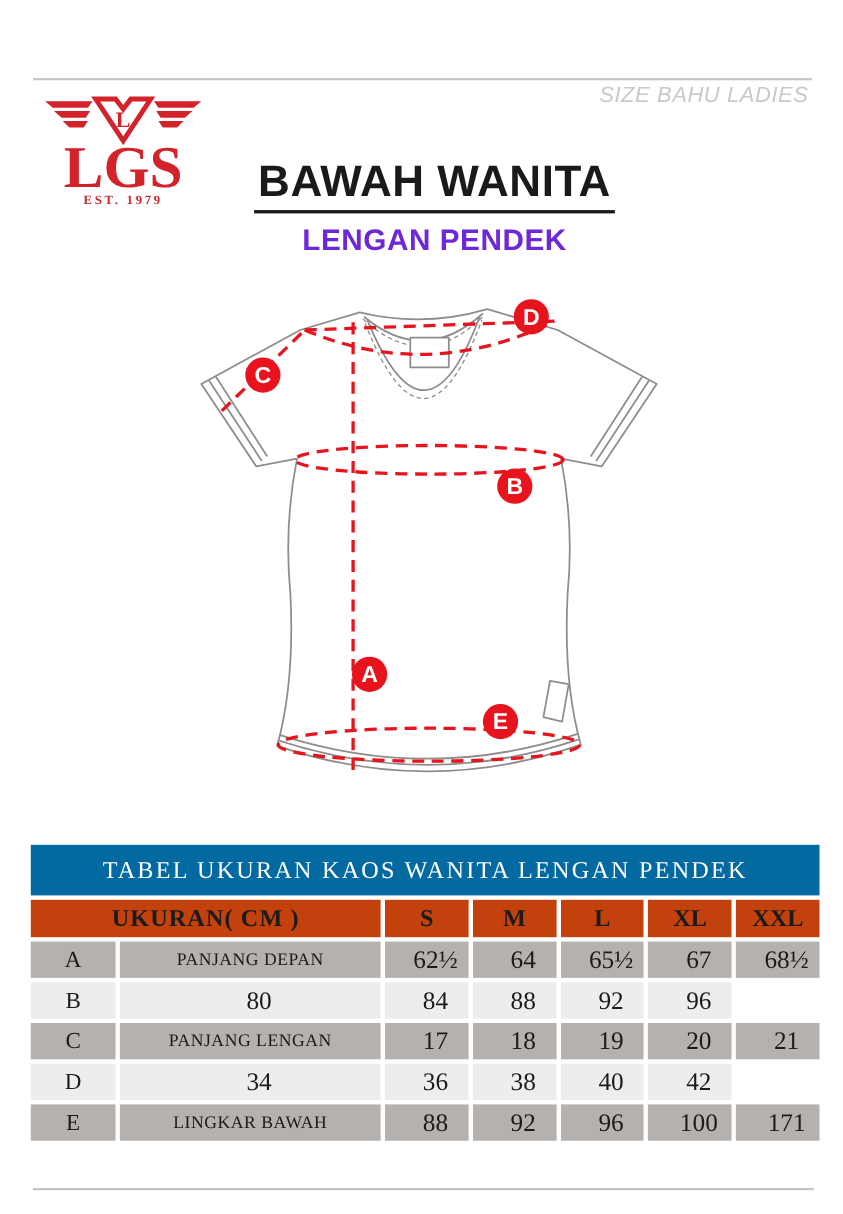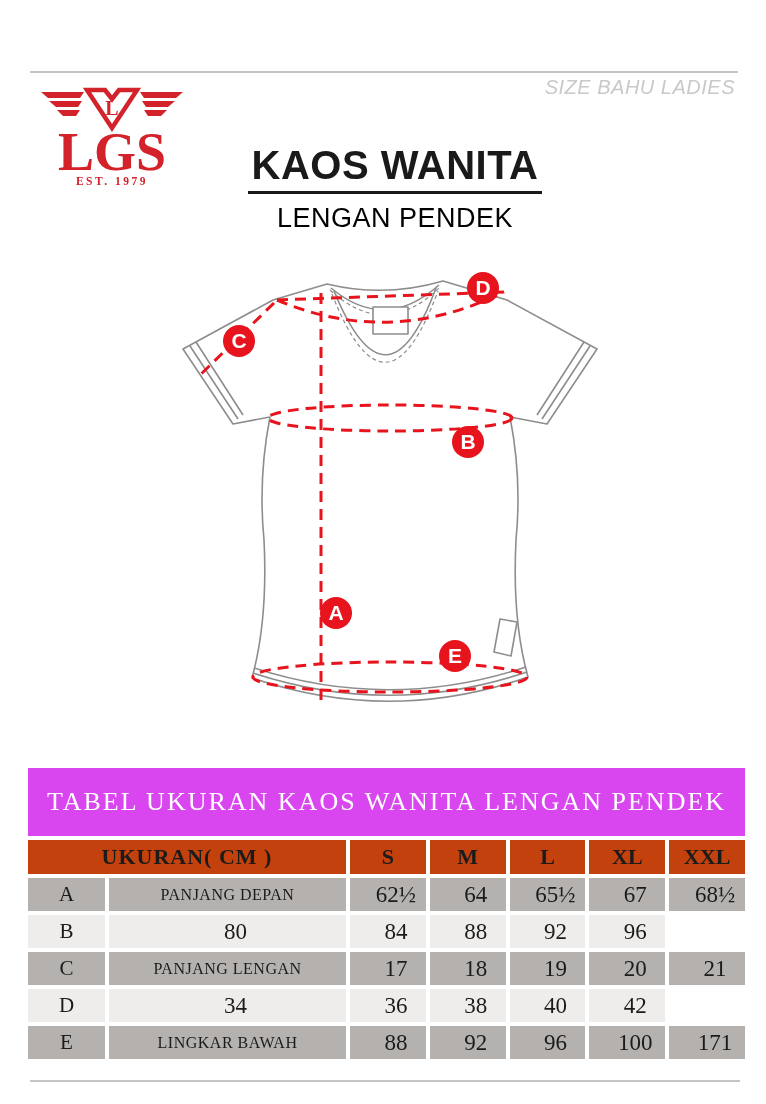--- a/index.html
+++ b/index.html
@@ -18,29 +18,29 @@
   }
 
   .logo-svg { position:absolute; left:35px; top:78px; }
 
   .title-block { position:absolute; left:200px; top:144px; width:390px; text-align:center; }
   .title-main {
     display:inline-block; font-size:40px; font-weight:bold; color:#1a1a1a;
     letter-spacing:0.5px; border-bottom:3px solid #1a1a1a; padding:0 4px 5px 4px;
     line-height:1.05;
   }
-  .title-sub { margin-top:9px; font-size:27px; font-weight:normal; color:#000000; letter-spacing:0.5px; }
+  .title-sub { margin-top:9px; font-size:27px; font-weight:bold; color:#6d28d9; letter-spacing:0.5px; }
 
   .shirt-svg { position:absolute; left:150px; top:248px; }
 
   .size-table { position:absolute; left:28px; top:768px; width:717px; font-family:"Liberation Serif", serif; }
   .table-title {
-    height:68px; background:#d946ef; color:#ffffff;
+    height:46px; background:#0369a1; color:#ffffff;
     display:flex; align-items:center; justify-content:center;
-    font-size:26px; letter-spacing:2px;
+    font-size:22px; letter-spacing:2px;
   }
   .trow {
     display:grid; grid-template-columns:77px 237px repeat(5, 1fr);
     column-gap:4px; margin-top:4px; height:33px;
   }
   .trow.header-row { height:34px; }
   .cell { display:flex; align-items:center; justify-content:center; color:#1b1b1b; }
   .header-row .cell { background:#c2410c; font-weight:bold; }
   .unit-cell { grid-column:1 / span 2; font-size:22px; letter-spacing:1px; }
   .size-cell { font-size:22px; }
@@ -69,21 +69,21 @@
         <path d="M22,32 L45,32 L41,38 L28,38 Z"></path>
       </g>
     </g>
     <path d="M52,12 L70,12 L77,21 L84,12 L102,12 L77,50 Z" fill="#ffffff" stroke="#d4222a" stroke-width="4.5" stroke-linejoin="miter"></path>
     <text x="77" y="37" text-anchor="middle" font-family="Liberation Serif, serif" font-weight="bold" font-size="20" fill="#d4222a">L</text>
     <text x="77" y="92" text-anchor="middle" font-family="Liberation Serif, serif" font-weight="bold" font-size="54" fill="#d4222a">LGS</text>
     <text x="77" y="107" text-anchor="middle" font-family="Liberation Serif, serif" font-weight="bold" font-size="11.5" letter-spacing="2.5" fill="#d4222a">EST. 1979</text>
   </svg>
 
   <div class="title-block">
-    <span class="title-main">KAOS WANITA</span>
+    <span class="title-main">BAWAH WANITA</span>
     <div class="title-sub">LENGAN PENDEK</div>
   </div>
 
   <svg class="shirt-svg" width="478" height="478" viewBox="150 248 478 478">
 
     <g stroke="#8f8d8c" stroke-width="1.6" fill="none" stroke-linejoin="round">
       <path fill="#ffffff" d="M327,284 L273,300 L183,349 L233,424 L270,417
            Q258,478 264,540 Q268,620 252,678
            Q390,725 528,677
            Q512,620 516,540 Q522,478 510,417

